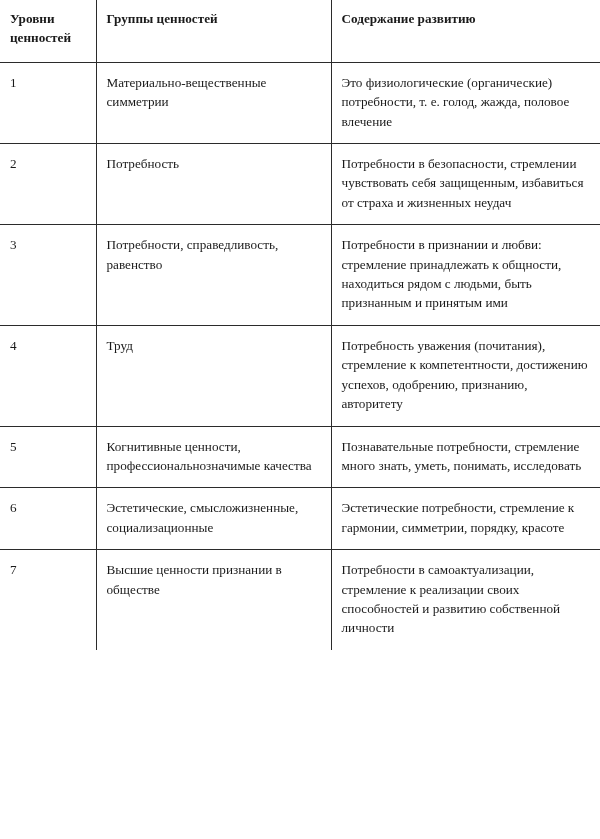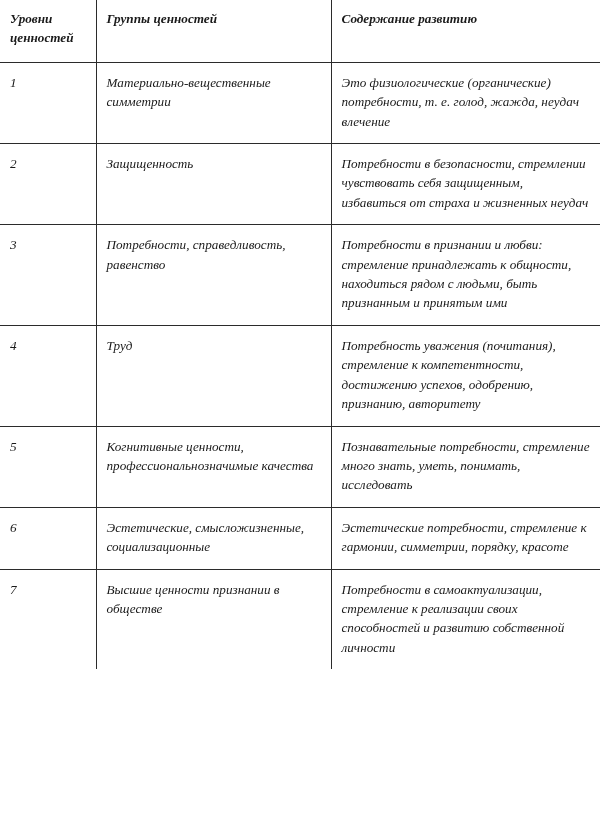--- a/index.html
+++ b/index.html
@@ -11,21 +11,20 @@
     width: 600px;
     height: 839px;
     font-family: "Liberation Serif", serif;
     color: #1a1a1a;
     overflow: hidden;
   }
   .table-wrap {
     width: 474px;
     box-sizing: border-box;
     padding: 0;
-    font-style: italic;
   }
   table.values-table {
     border-collapse: collapse;
     width: 600px;
     table-layout: fixed;
   }
   table.values-table col.c1 { width: 96px; }
   table.values-table col.c2 { width: 235px; }
   table.values-table col.c3 { width: 269px; }
 
@@ -74,25 +73,25 @@
       <tr>
         <th class="hdr-level">Уровни ценностей</th>
         <th class="col-sep">Группы ценностей</th>
         <th class="col-sep">Содержание развитию</th>
       </tr>
     </thead>
     <tbody>
       <tr>
         <td class="level-cell">1</td>
         <td class="col-sep">Материально-вещественные симметрии</td>
-        <td class="col-sep">Это физиологические (органические) потребности, т. е. голод, жажда, неудач влечение</td>
+        <td class="col-sep">Это физиологические (органические) потребности, т. е. голод, жажда, половое влечение</td>
       </tr>
       <tr>
         <td class="level-cell">2</td>
-        <td class="col-sep">Защищенность</td>
+        <td class="col-sep">Потребность</td>
         <td class="col-sep">Потребности в безопасности, стремлении чувствовать себя защищенным, избавиться от страха и жизненных неудач</td>
       </tr>
       <tr>
         <td class="level-cell">3</td>
         <td class="col-sep">Потребности, справедливость, равенство</td>
         <td class="col-sep">Потребности в признании и любви: стремление принадлежать к общности, находиться рядом с людьми, быть признанным и принятым ими</td>
       </tr>
       <tr>
         <td class="level-cell">4</td>
         <td class="col-sep">Труд</td>

